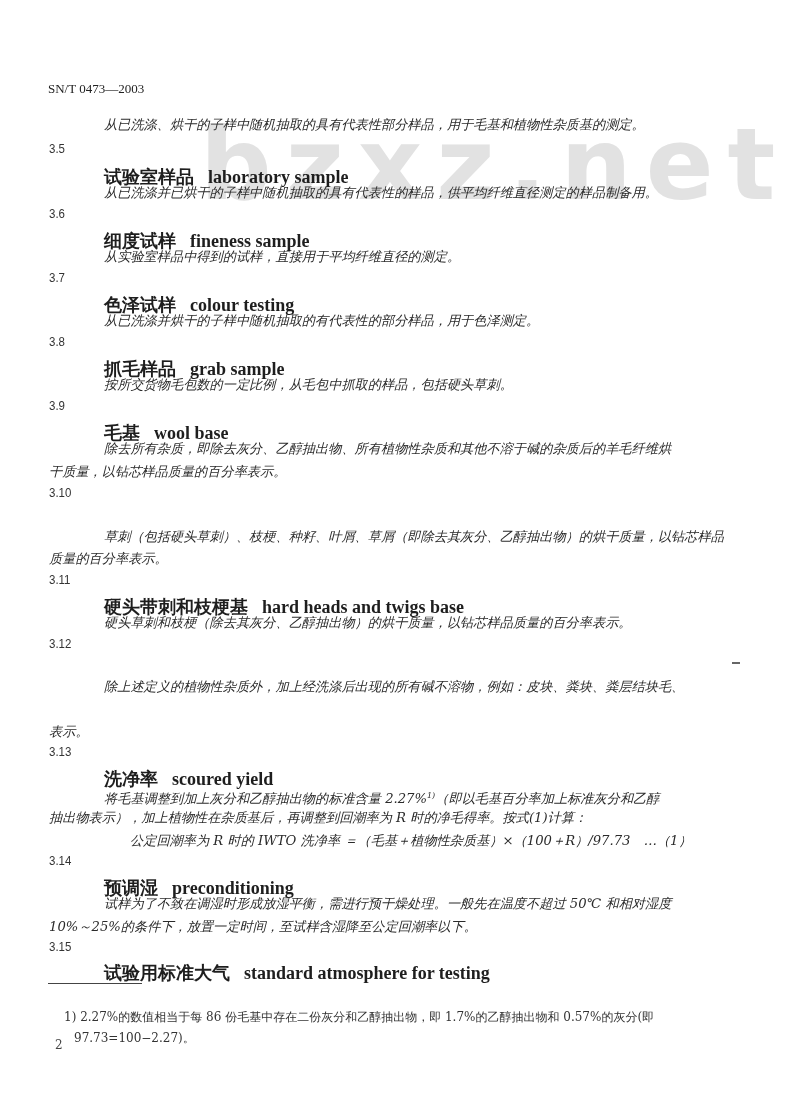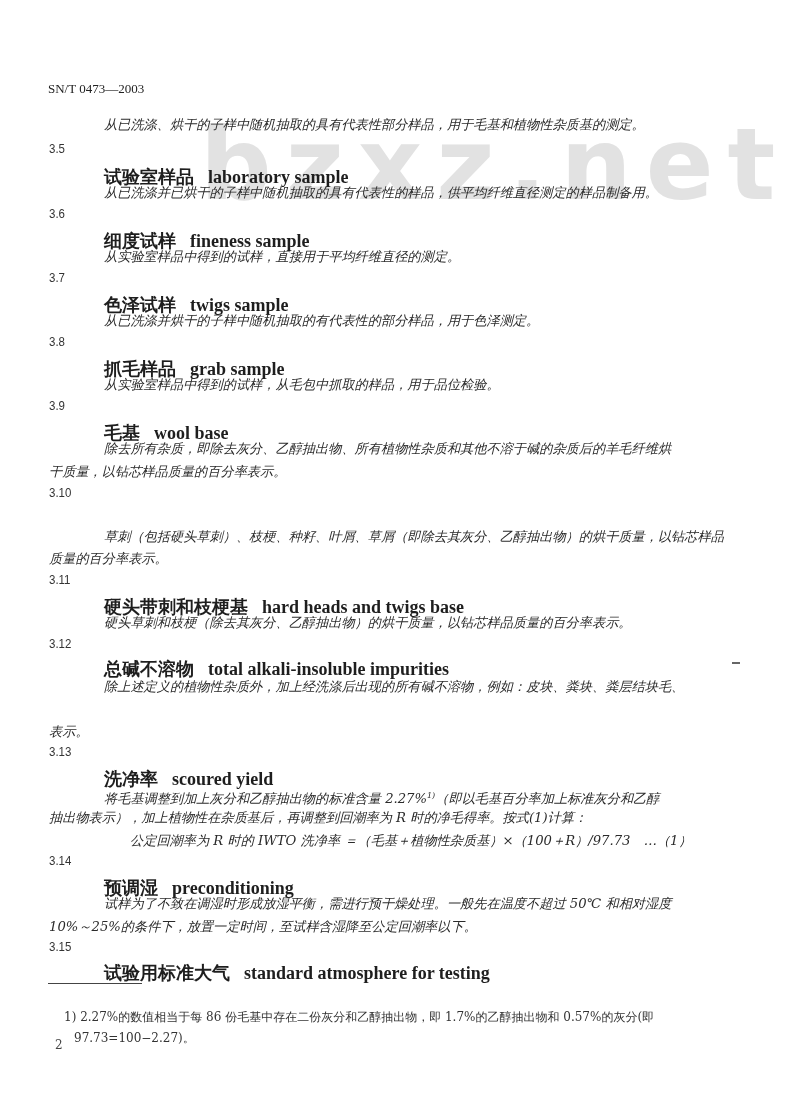--- a/index.html
+++ b/index.html
@@ -43,42 +43,41 @@
 
   <div class="num" style="top:141px">3.5</div>
   <div class="term" style="top:165px"><span>试验室样品</span><span class="en">laboratory sample</span></div>
   <div class="line ind" style="top:183px">从已洗涤并已烘干的子样中随机抽取的具有代表性的样品，供平均纤维直径测定的样品制备用。</div>
 
   <div class="num" style="top:206px">3.6</div>
   <div class="term" style="top:229px"><span>细度试样</span><span class="en">fineness sample</span></div>
   <div class="line ind" style="top:247px">从实验室样品中得到的试样，直接用于平均纤维直径的测定。</div>
 
   <div class="num" style="top:270px">3.7</div>
-  <div class="term" style="top:293px"><span>色泽试样</span><span class="en">twigs sample</span></div>
+  <div class="term" style="top:293px"><span>色泽试样</span><span class="en">colour testing</span></div>
   <div class="line ind" style="top:311px">从已洗涤并烘干的子样中随机抽取的有代表性的部分样品，用于色泽测定。</div>
 
   <div class="num" style="top:334px">3.8</div>
   <div class="term" style="top:357px"><span>抓毛样品</span><span class="en">grab sample</span></div>
-  <div class="line ind" style="top:375px">从实验室样品中得到的试样，从毛包中抓取的样品，用于品位检验。</div>
+  <div class="line ind" style="top:375px">按所交货物毛包数的一定比例，从毛包中抓取的样品，包括硬头草刺。</div>
 
   <div class="num" style="top:398px">3.9</div>
   <div class="term" style="top:421px"><span>毛基</span><span class="en">wool base</span></div>
   <div class="line ind" style="top:439px">除去所有杂质，即除去灰分、乙醇抽出物、所有植物性杂质和其他不溶于碱的杂质后的羊毛纤维烘</div>
   <div class="line full" style="top:462px">干质量，以钻芯样品质量的百分率表示。</div>
 
   <div class="num" style="top:485px">3.10</div>
   <div class="line ind" style="top:527px">草刺（包括硬头草刺）、枝梗、种籽、叶屑、草屑（即除去其灰分、乙醇抽出物）的烘干质量，以钻芯样品</div>
   <div class="line full" style="top:549px">质量的百分率表示。</div>
 
   <div class="num" style="top:572px">3.11</div>
   <div class="term" style="top:595px"><span>硬头带刺和枝梗基</span><span class="en">hard heads and twigs base</span></div>
   <div class="line ind" style="top:613px">硬头草刺和枝梗（除去其灰分、乙醇抽出物）的烘干质量，以钻芯样品质量的百分率表示。</div>
 
   <div class="num" style="top:636px">3.12</div>
-  <div class="term" style="top:657px"><span>总碱不溶物</span><span class="en">total alkali-insoluble impurities</span></div>
   <div class="line ind" style="top:677px">除上述定义的植物性杂质外，加上经洗涤后出现的所有碱不溶物，例如：皮块、粪块、粪层结块毛、</div>
   <div class="line full" style="top:722px">表示。</div>
 
   <div class="num" style="top:744px">3.13</div>
   <div class="term" style="top:767px"><span>洗净率</span><span class="en">scoured yield</span></div>
   <div class="line ind" style="top:786px"><span>将毛基调整到加上灰分和乙醇抽出物的标准含量 2.27%</span><sup>1)</sup><span>（即以毛基百分率加上标准灰分和乙醇</span></div>
   <div class="line full" style="top:808px">抽出物表示），加上植物性在杂质基后，再调整到回潮率为 R 时的净毛得率。按式(1)计算：</div>
   <div class="line formula" style="top:831px">公定回潮率为 R 时的 IWTO 洗净率 ＝（毛基＋植物性杂质基）×（100＋R）/97.73　…（1）</div>
 
   <div class="num" style="top:853px">3.14</div>

